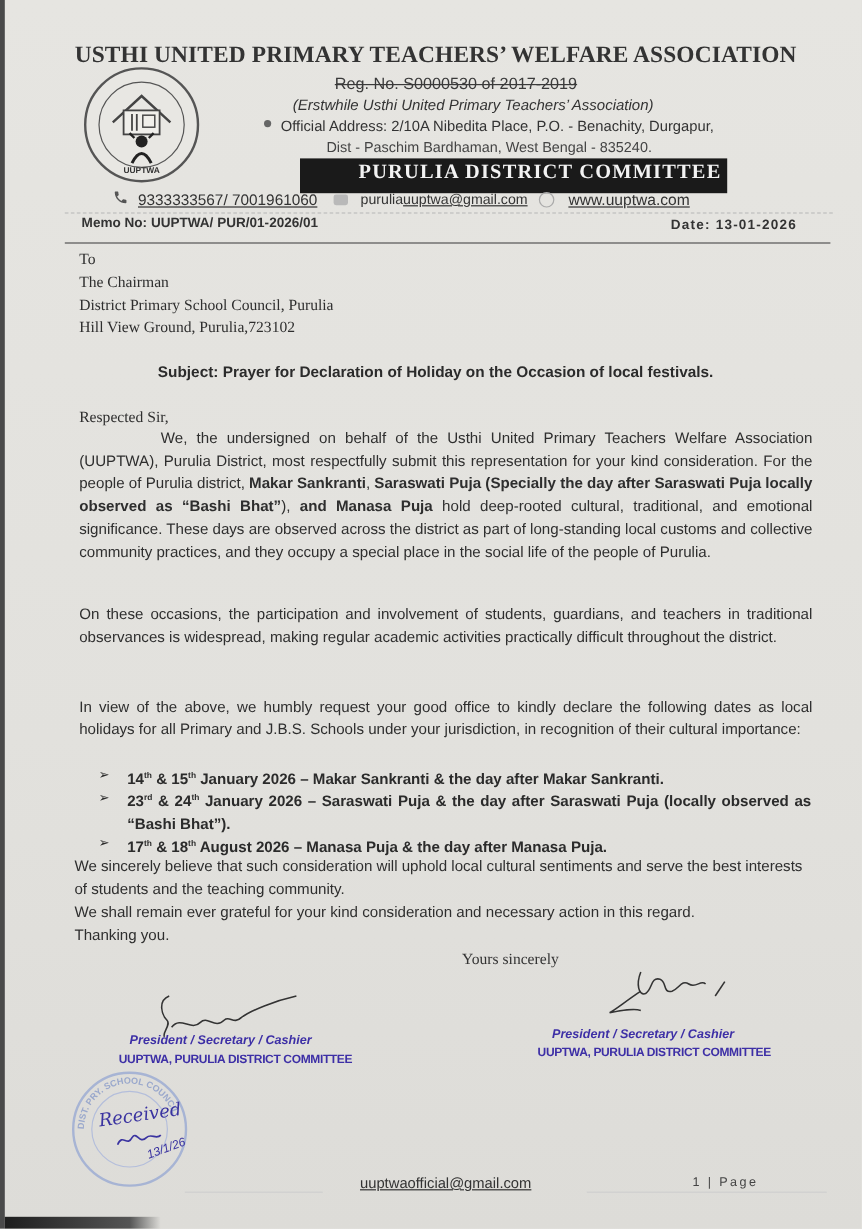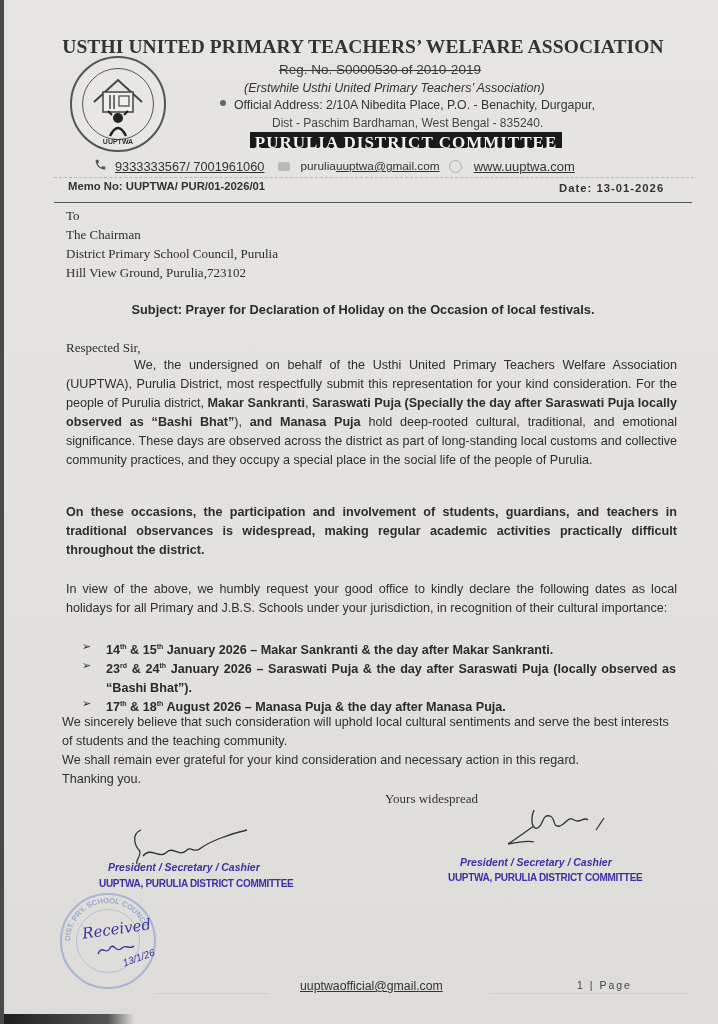--- a/index.html
+++ b/index.html
@@ -34,24 +34,24 @@
   .erstwhile {
     position: absolute; left: 240px; top: 81px; font-style: italic; font-size: 12.5px; color: #333;
   }
   .address-row { position: absolute; left: 216px; top: 98px; font-size: 12.3px; color: #333; }
   .address-line2 { position: absolute; left: 268px; top: 116px; font-size: 12px; color: #444; }
   .pin-icon {
     display: inline-block; width: 6px; height: 6px; border-radius: 50%;
     background: #666; margin-right: 8px; vertical-align: 3px;
   }
   .committee-banner {
-    position: absolute; left: 246px; top: 132px; width: 312px; height: 16px;
+    position: absolute; left: 246px; top: 132px; width: 312px; height: 29px;
     background: #1a1a1a; color: #f2f2f2;
     font-family: "Liberation Serif", serif; font-weight: bold; font-size: 17px;
-    text-align: center; line-height: 21px; letter-spacing: 1px;
+    text-align: center; line-height: 21px; letter-spacing: 1px; padding-left: 44px;
   }
   .contact-row { position: absolute; left: 90px; top: 158px; font-size: 12.8px; color: #333; display: flex; align-items: center; }
   .contact-row .icon { display: inline-block; margin-right: 8px; color: #555; }
   .mail-icon { width: 12px; height: 9px; background: #b9b9b9; border-radius: 2px; margin-right: 10px; display:inline-block; }
   .globe-icon { width: 11px; height: 11px; border: 1px solid #aaa; border-radius: 50%; margin-right: 12px; display:inline-block; }
   .email-link { margin-right: 9px; font-size: 11.8px; }
   .email-link .ul { text-decoration: underline; }
   .web-link { text-decoration: underline; font-size: 13px; }
   .dotted-rule {
     position: absolute; left: 50px; top: 177px; width: 640px; border-top: 1px dashed #b6b6b6;
@@ -115,21 +115,21 @@
       <line x1="42" y1="37" x2="42" y2="51" stroke="#444" stroke-width="1.5"></line>
       <rect x="47" y="38" width="10" height="10" fill="none" stroke="#444" stroke-width="1.2"></rect>
       <circle cx="46" cy="60" r="5" fill="#222"></circle>
       <path d="M38,78 Q46,62 54,78" fill="none" stroke="#222" stroke-width="2.5"></path>
       <line x1="40" y1="57" x2="36" y2="53" stroke="#222" stroke-width="2"></line>
       <line x1="52" y1="57" x2="56" y2="53" stroke="#222" stroke-width="2"></line>
       <text x="46" y="86" font-size="7" text-anchor="middle" fill="#333" font-family="Liberation Sans, sans-serif" font-weight="bold">UUPTWA</text>
     </svg>
   </div>
 
-  <div class="reg-no">Reg. No. S0000530 of 2010-2019</div>
+  <div class="reg-no">Reg. No. S0000530 of 2017-2019</div>
   <div class="erstwhile">(Erstwhile Usthi United Primary Teachers’ Association)</div>
   <div class="address-row">
     <span class="pin-icon"></span><span>Official Address: 2/10A Nibedita Place, P.O. - Benachity, Durgapur,</span>
   </div>
   <div class="address-line2">Dist - Paschim Bardhaman, West Bengal - 835240.</div>
   <div class="committee-banner">PURULIA DISTRICT COMMITTEE</div>
 
   <div class="contact-row">
     <span class="icon">
       <svg width="13" height="13" viewBox="0 0 24 24">
@@ -154,42 +154,42 @@
   <div class="text serif" style="top:263px;">Hill View Ground, Purulia,723102</div>
 
   <div class="subject">Subject: Prayer for Declaration of Holiday on the Occasion of local festivals.</div>
 
   <div class="text serif" style="top:338px;">Respected Sir,</div>
 
   <div class="text justify" style="top:356px; text-indent:68px;">
     <span>We, the undersigned on behalf of the Usthi United Primary Teachers Welfare Association (UUPTWA), Purulia District, most respectfully submit this representation for your kind consideration. For the people of Purulia district, </span><b>Makar Sankranti</b><span>, </span><b>Saraswati Puja</b><span> </span><b>(Specially the day after Saraswati Puja locally observed as “Bashi Bhat”</b><span>), </span><b>and Manasa Puja</b><span> hold deep-rooted cultural, traditional, and emotional significance. These days are observed across the district as part of long-standing local customs and collective community practices, and they occupy a special place in the social life of the people of Purulia.</span>
   </div>
 
-  <div class="text justify" style="top:503px;font-weight:bold;">On these occasions, the participation and involvement of students, guardians, and teachers in traditional observances is widespread, making regular academic activities practically difficult throughout the district.</div>
+  <div class="text justify" style="top:503px;">On these occasions, the participation and involvement of students, guardians, and teachers in traditional observances is widespread, making regular academic activities practically difficult throughout the district.</div>
 
   <div class="text justify" style="top:580px;">In view of the above, we humbly request your good office to kindly declare the following dates as local holidays for all Primary and J.B.S. Schools under your jurisdiction, in recognition of their cultural importance:</div>
 
   <div class="bullet" style="top:637px;">
     <span class="arrow">➢</span>
     <span class="btxt"><span>14</span><sup>th</sup><span> &amp; </span><span>15</span><sup>th</sup><span> January 2026 – Makar Sankranti &amp; the day after Makar Sankranti.</span></span>
   </div>
   <div class="bullet justify" style="top:656px;">
     <span class="arrow">➢</span>
     <span class="btxt" style="text-align:justify;"><span>23</span><sup>rd</sup><span> &amp; </span><span>24</span><sup>th</sup><span> January 2026 – Saraswati Puja &amp; the day after Saraswati Puja (locally observed as “Bashi Bhat”).</span></span>
   </div>
   <div class="bullet" style="top:694px;">
     <span class="arrow">➢</span>
     <span class="btxt"><span>17</span><sup>th</sup><span> &amp; </span><span>18</span><sup>th</sup><span> August 2026 – Manasa Puja &amp; the day after Manasa Puja.</span></span>
   </div>
 
   <div class="text" style="top:713px; left:58px;">We sincerely believe that such consideration will uphold local cultural sentiments and serve the best interests of students and the teaching community.</div>
   <div class="text" style="top:751px; left:58px;">We shall remain ever grateful for your kind consideration and necessary action in this regard.</div>
   <div class="text" style="top:770px; left:58px;">Thanking you.</div>
 
-  <div class="yours">Yours widespread</div>
+  <div class="yours">Yours sincerely</div>
 
   <svg class="sig" style="left:125px; top:826px;" width="120" height="40" viewBox="0 0 120 40">
     <path d="M12,4 C2,8 6,20 10,24 C14,28 6,34 8,38" fill="none" stroke="#333" stroke-width="1.3"></path>
     <path d="M14,30 C22,20 30,34 38,26 C44,20 50,32 58,24 C62,20 66,28 72,22 C80,16 100,8 118,4" fill="none" stroke="#333" stroke-width="1.3"></path>
   </svg>
   <div class="stamp-text" style="left:104px; top:861px;">President / Secretary / Cashier</div>
   <div class="stamp-text2" style="left:95px; top:878px;">UUPTWA, PURULIA DISTRICT COMMITTEE</div>
 
   <svg class="sig" style="left:500px; top:802px;" width="120" height="50" viewBox="0 0 120 50">
     <path d="M30,8 C26,18 28,28 34,26 C40,22 38,12 46,14 C52,16 48,26 56,24 C62,22 64,14 70,18 C76,22 80,14 84,18" fill="none" stroke="#333" stroke-width="1.3"></path>

